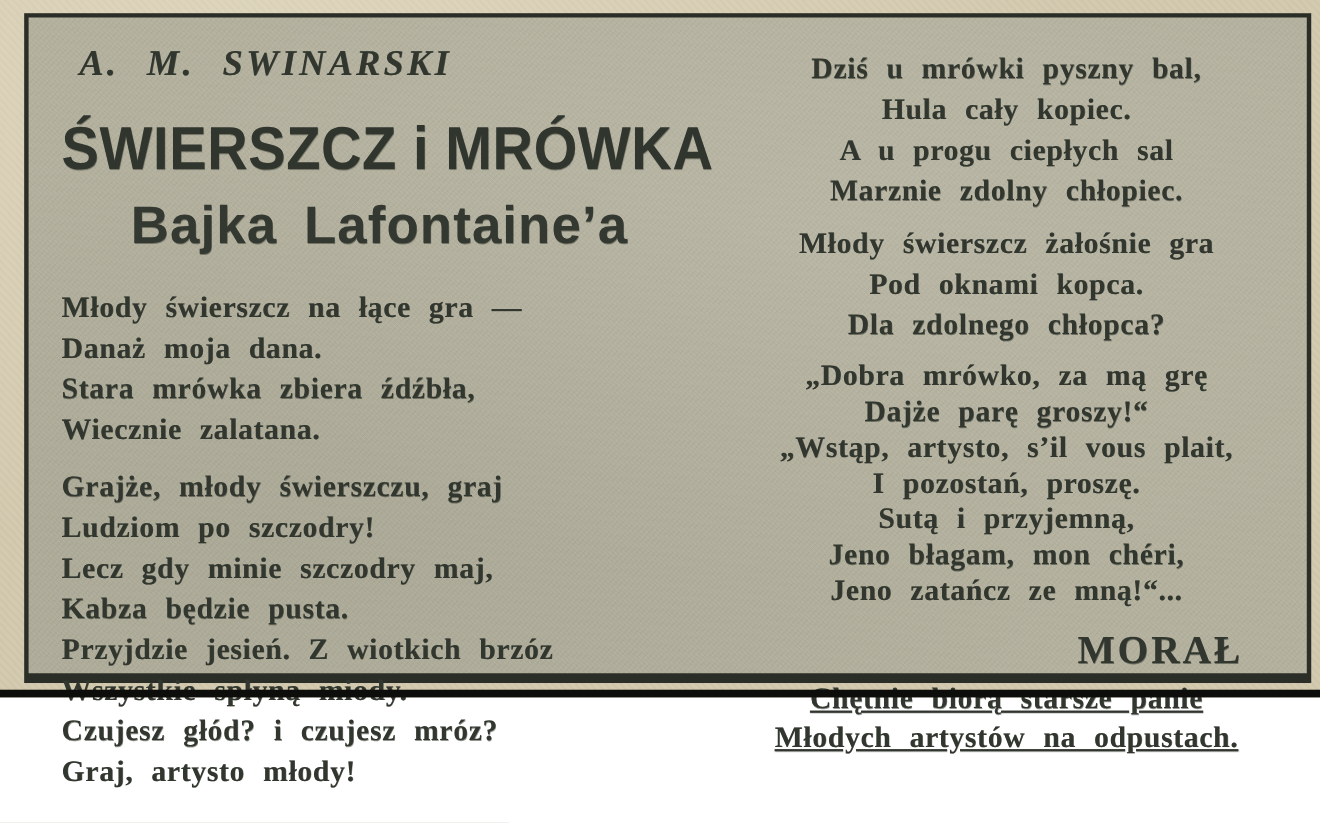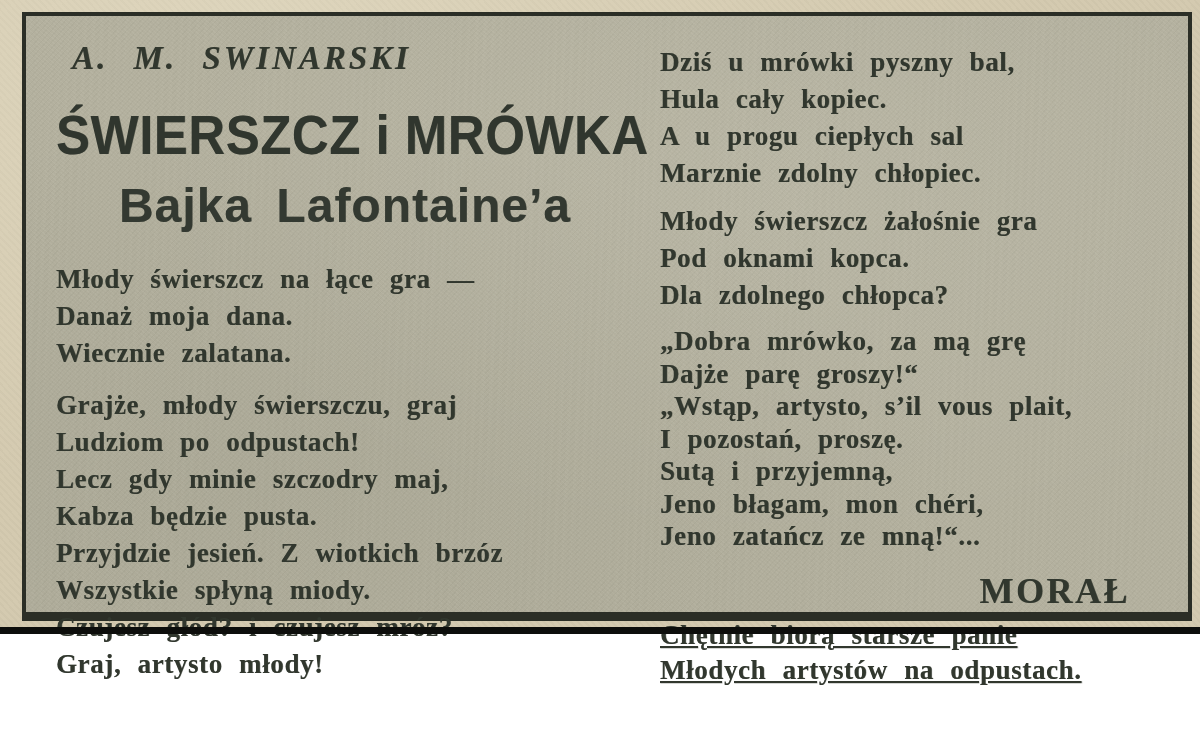--- a/index.html
+++ b/index.html
@@ -90,21 +90,21 @@
     font-family: "Liberation Serif", serif;
     font-weight: bold;
     font-size: 27px;
     line-height: 37px;
     letter-spacing: 0.6px;
     word-spacing: 9px;
     white-space: nowrap;
     text-shadow: 0.4px 0.4px 0.6px rgba(40,45,35,0.5);
   }
   .col-left .stanza-1 { margin-top: 28px; }
-  .col-right .stanza { margin-top: 0; }
+  .col-right .stanza { margin-top: 0; text-align: center; }
   .col-right .stanza + .stanza { margin-top: 11px; }
   .col-right .stanza-3 .line { line-height: 32.5px; }
   .moral-heading {
     font-family: "Liberation Serif", serif;
     font-weight: bold;
     font-size: 36px;
     letter-spacing: 2.5px;
     text-align: right;
     margin-top: 17px;
     padding-right: 40px;
@@ -121,26 +121,27 @@
     <div class="content">
 
       <div class="col-left">
         <div class="author">A. M. SWINARSKI</div>
         <div class="poem-title">ŚWIERSZCZ i MRÓWKA</div>
         <div class="poem-subtitle">Bajka Lafontaine’a</div>
 
         <div class="stanza stanza-1">
           <div class="line">Młody świerszcz na łące gra —</div>
           <div class="line">Danaż moja dana.</div>
+          <div class="line">Stara mrówka zbiera źdźbła,</div>
           <div class="line">Wiecznie zalatana.</div>
         </div>
 
         <div class="stanza stanza-2">
           <div class="line">Grajże, młody świerszczu, graj</div>
-          <div class="line">Ludziom po odpustach!</div>
+          <div class="line">Ludziom po szczodry!</div>
           <div class="line">Lecz gdy minie szczodry maj,</div>
           <div class="line">Kabza będzie pusta.</div>
           <div class="line">Przyjdzie jesień. Z wiotkich brzóz</div>
           <div class="line">Wszystkie spłyną miody.</div>
           <div class="line">Czujesz głód? i czujesz mróz?</div>
           <div class="line">Graj, artysto młody!</div>
         </div>
       </div>
 
       <div class="col-right">

